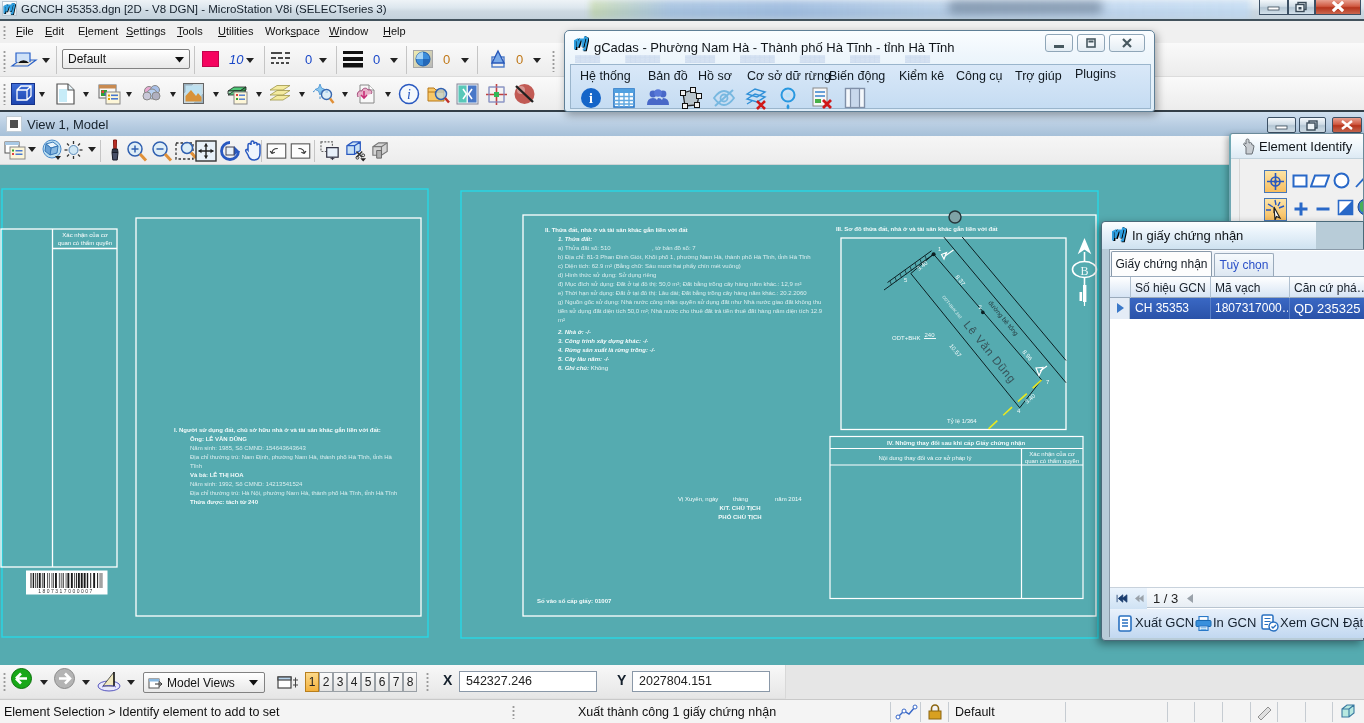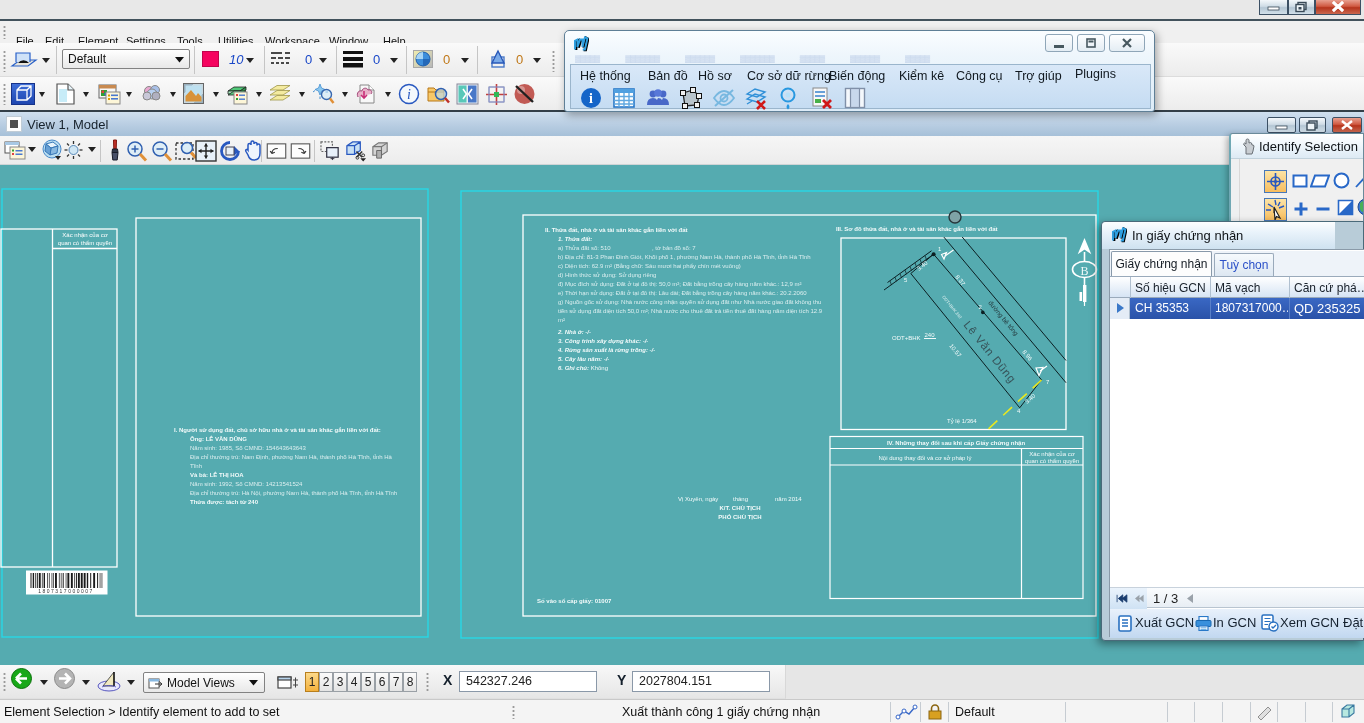--- a/index.html
+++ b/index.html
@@ -11,21 +11,21 @@
 #titlebar .blueglass { position:absolute; left:590px; top:0; width:660px; height:19px;
   background:linear-gradient(90deg,rgba(170,200,90,0.35) 0%,rgba(130,170,215,0.55) 12%,rgba(125,165,215,0.6) 30%,rgba(150,185,225,0.5) 52%,rgba(175,205,240,0.55) 75%,rgba(185,215,245,0.6) 100%); filter:blur(3px);}
 #titlebar .darkblob { position:absolute; left:948px; top:1px; width:155px; height:13px; background:#5e7187; opacity:0.6; filter:blur(5px); border-radius:6px;}
 #mslogo { position:absolute; left:2px; top:1px; width:15px; height:15px; background:linear-gradient(180deg,#fdfeff,#dbe6ee); border:1px solid #b8c6d2;}
 #titletext { position:absolute; left:21px; top:3px; font-size:11.5px; color:#15202b; letter-spacing:0px; }
 .winbtn { position:absolute; top:0; height:15px; border:1px solid #3c5064; border-top:none; background:linear-gradient(180deg,#f4f8fb 0%,#cfdce6 45%,#b4c6d4 55%,#d2e0ea 100%); }
 .winbtn.red { background:linear-gradient(180deg,#e8a090 0%,#d05a42 45%,#b5341c 55%,#c96850 100%); }
 .winbtn svg { display:block; margin:auto; }
 
 #menubar { position:absolute; left:0; top:19px; width:1364px; height:24px; background:#f0f0f0; border-top:2px solid #42525c; font-size:11px; color:#111; }
-#menubar span.itm { position:absolute; top:14px; }
+#menubar span.itm { position:absolute; top:4px; }
 
 .tbrow { position:absolute; left:0; width:1364px; background:linear-gradient(180deg,#fafafa,#ececec); }
 #tb1 { top:43px; height:34px; border-bottom:1px solid #dcdcdc;}
 #tb2 { top:77px; height:33px; }
 .grip { position:absolute; width:3px; background-image:radial-gradient(circle,#9a9a9a 1px,transparent 1.2px); background-size:3px 4px; }
 .vsep { position:absolute; width:1px; background:#c5c5c5; }
 .dd { position:absolute; width:0; height:0; border-left:4px solid transparent; border-right:4px solid transparent; border-top:5px solid #222; }
 .tbnum { position:absolute; font-size:13px; color:#1a48c8; }
 .tbnum.amber { color:#c07818; }
 
@@ -48,20 +48,31 @@
 
 #statusbar { position:absolute; left:0; top:699px; width:1364px; height:24px; background:#f4f4f4; border-top:1px solid #c9c9c9; font-size:12.5px; color:#101010; }
 .scell { position:absolute; top:2px; height:20px; border-left:1px solid #c6ccd2; }
 
 .aerotitle { position:absolute; font-size:13px; color:#101418; }
 </style>
 </head>
 <body>
 <div id="screen">
 
+  <div id="titlebar">
+    <div class="blueglass"></div>
+    <div class="darkblob"></div>
+    <div id="mslogo">
+      <svg width="13" height="13" viewBox="0 0 13 13" style="margin:0 0 0 0">
+        <path d="M2 11 L2 4 L4 3 L4 9 L6 3 L8 3 L8 9 L10 1 L12 2 L10 11 L8 11" fill="none" stroke="#000" stroke-width="2.2"></path>
+        <path d="M1.4 10.5 L1.4 3.5 L3.4 2.5 L3.4 8.5 L5.5 2.5 L7.5 2.5 L7.5 8.5 L9.5 0.7 L11.5 1.5 L9.5 10.5 L7.7 10.5" fill="none" stroke="#2e9fe0" stroke-width="1.8"></path>
+      </svg>
+    </div>
+    <div id="titletext">GCNCH 35353.dgn [2D - V8 DGN] - MicroStation V8i (SELECTseries 3)</div>
+  </div>
   <div class="winbtn" style="left:1259px; width:29px;">
       <svg width="27" height="13" viewBox="0 0 27 13">
         <rect x="8" y="7" width="11" height="3" fill="#fff" stroke="#3a4a58" stroke-width="0.8"></rect>
       </svg>
     </div>
   <div class="winbtn" style="left:1288px; width:27px;">
       <svg width="25" height="13" viewBox="0 0 25 13">
         <rect x="9" y="2.5" width="8" height="7" fill="none" stroke="#3a4a58" stroke-width="1.4"></rect>
         <rect x="7" y="4.5" width="8" height="7" fill="#eef4f8" stroke="#3a4a58" stroke-width="1.4"></rect>
         <rect x="9.5" y="7" width="3" height="2.5" fill="#3a4a58"></rect>
@@ -580,21 +591,21 @@
     <div class="grip" style="left:426px; top:7px; height:20px;"></div>
     <div style="position:absolute;left:443px;top:7px;font-size:14px;font-weight:bold;color:#15202c;">X</div>
     <div class="coordbox" style="left:459px; width:138px;">542327.246</div>
     <div style="position:absolute;left:617px;top:7px;font-size:14px;font-weight:bold;color:#15202c;">Y</div>
     <div class="coordbox" style="left:632px; width:138px;">2027804.151</div>
   </div>
 
   <div id="statusbar">
     <span style="position:absolute;left:4px;top:5px;">Element Selection &gt; Identify element to add to set</span>
     <div class="grip" style="left:512px; top:5px; height:14px;"></div>
-    <span style="position:absolute;left:578px;top:5px;margin-left:44px;">Xuất thành công 1 giấy chứng nhận</span>
+    <span style="position:absolute;left:578px;top:5px;">Xuất thành công 1 giấy chứng nhận</span>
     <div class="scell" style="left:890px;width:30px;"><svg width="26" height="18" viewBox="0 0 26 18" style="margin:1px 0 0 4px">
           <path d="M3 14 L9 8 L14 11 L20 4" stroke="#3868c8" stroke-width="1.4" fill="none"></path>
           <circle cx="3" cy="14" r="2" fill="#fff" stroke="#3868c8"></circle>
           <circle cx="9" cy="8" r="2" fill="#fff" stroke="#3868c8"></circle>
           <circle cx="20" cy="4" r="2" fill="#fff" stroke="#3868c8"></circle>
         </svg></div>
     <div class="scell" style="left:920px;width:28px;"><svg width="20" height="18" viewBox="0 0 20 18" style="margin:1px 0 0 4px">
           <rect x="4" y="8" width="12" height="8" fill="#d8a020" stroke="#8a6510"></rect>
           <path d="M6.5 8 V5.5 A3.5 3.5 0 0 1 13.5 5.5 V8" fill="none" stroke="#8a6510" stroke-width="1.6"></path>
         </svg></div>
@@ -615,20 +626,21 @@
         </svg></div>
   </div>
 
   <div id="gcadas" style="position:absolute; left:564px; top:30px; width:591px; height:82px;
        background:linear-gradient(180deg,#fafdff 0%,#eef6fc 30%,#dcebf7 100%);
        border:1px solid #5f7f96; border-radius:5px 5px 3px 3px; box-shadow:2px 3px 8px rgba(0,0,0,0.35);">
     <svg style="position:absolute;left:8px;top:5px" width="16" height="17" viewBox="0 0 13 13">
       <path d="M2.6 11 L2.6 4 L4.6 3 L4.6 9 L6.6 3 L8.6 3 L8.6 9 L10.6 1 L12.4 2 L10.4 11 L8.6 11" fill="none" stroke="#000" stroke-width="1.9"></path>
       <path d="M1.6 10.5 L1.6 3.5 L3.6 2.5 L3.6 8.5 L5.7 2.5 L7.7 2.5 L7.7 8.5 L9.7 0.7 L11.7 1.5 L9.7 10.5 L7.9 10.5" fill="none" stroke="#2e9fe0" stroke-width="1.6"></path>
     </svg>
+    <div class="aerotitle" style="left:29px; top:9px;">gCadas - Phường Nam Hà - Thành phố Hà Tĩnh - tỉnh Hà Tĩnh</div>
 
     <div style="position:absolute; left:480px; top:3px; width:28px; height:18px; border:1px solid #8fa6b8; border-radius:3px; background:linear-gradient(180deg,#fdfeff,#e4edf4);"><svg width="26" height="16">
           <rect x="8" y="10" width="10" height="3" fill="#47585f"></rect>
         </svg></div>
     <div style="position:absolute; left:512px; top:3px; width:28px; height:18px; border:1px solid #8fa6b8; border-radius:3px; background:linear-gradient(180deg,#fdfeff,#e4edf4);"><svg width="26" height="16">
           <rect x="9" y="4" width="8" height="8" fill="none" stroke="#47585f" stroke-width="1.6"></rect>
           <rect x="10.5" y="5.5" width="5" height="2" fill="#47585f"></rect>
         </svg></div>
     <div style="position:absolute; left:544px; top:3px; width:36px; height:18px; border:1px solid #8fa6b8; border-radius:3px; background:linear-gradient(180deg,#fdfeff,#e4edf4);"><svg width="34" height="16">
           <path d="M13 4 L21 12 M21 4 L13 12" stroke="#47585f" stroke-width="2.2"></path>
@@ -708,21 +720,21 @@
         </svg>
     </div>
   </div>
 
   <div id="elemsel" style="position:absolute; left:1229px; top:133px; width:135px; height:89px;
        background:#eef0f1; border:1px solid #6a8a9a; border-left:2px solid #6fa8b4; border-radius:4px 0 0 0; box-shadow:-2px 2px 6px rgba(0,0,0,0.3); overflow:hidden;">
     <div style="position:absolute; left:0; top:0; width:135px; height:25px; background:linear-gradient(180deg,#ffffff 0%,#f0f7fc 45%,#ddeaf4 100%); border-bottom:1px solid #c2d2dc;">
       <svg style="position:absolute;left:11px;top:4px" width="14" height="17" viewBox="0 0 14 17">
           <path d="M4 16 L4 9 L2 7 Q1 5.5 2.5 5 L4 6 L4 2.5 Q4 1 5.5 1 Q7 1 7 2.5 L7 5 Q8.5 4 9.5 5 L10 7 Q11.5 6.5 12 8 L11 13 L10 16 Z" fill="#c8cdd2" stroke="#6a7076" stroke-width="1"></path>
         </svg>
-      <div class="aerotitle" style="left:28px; top:5px;">Identify Selection</div>
+      <div class="aerotitle" style="left:28px; top:5px;">Element Identify</div>
     </div>
     <div style="position:absolute; left:8px; top:25px; width:127px; height:64px; background:#f0f0f0; border-left:1px solid #d8d8d8;">
 
       <div style="position:absolute; left:24px; top:11px; width:23px; height:23px; background:linear-gradient(180deg,#fce4a6,#f7bd5e); border:1px solid #4878b8;">
         <svg width="21" height="21" viewBox="0 0 21 21">
             <circle cx="10.5" cy="10.5" r="4.5" fill="none" stroke="#2858c0" stroke-width="1.6"></circle>
             <path d="M10.5 2 L10.5 19 M2 10.5 L19 10.5" stroke="#2858c0" stroke-width="1.6"></path>
             <circle cx="10.5" cy="10.5" r="1.6" fill="#2858c0"></circle>
           </svg>
       </div>
@@ -758,21 +770,21 @@
       <svg style="position:absolute;left:117px;top:39px" width="19" height="19" viewBox="0 0 19 19">
           <circle cx="9" cy="9" r="8" fill="#3878d0" stroke="#1c4890"></circle>
           <path d="M3 5 Q6 2 9 3 Q13 1.5 15 5 Q17 8 14 9 Q16 12 12 13 Q10 16 7 14 Q3 14 3 10 Z" fill="#48b058"></path>
           <path d="M12 12 L17 17 L14.5 17.5 L13 19 Z" fill="#fff" stroke="#333" stroke-width="0.8"></path>
         </svg>
     </div>
   </div>
 
   <div id="ingcn" style="position:absolute; left:1101px; top:221px; width:263px; height:420px;
        background:#b8ccd8; border:1px solid #4a6a7a; border-radius:4px 0 0 4px; box-shadow:-3px 3px 9px rgba(0,0,0,0.4);">
-    <div style="position:absolute; left:0; top:0; width:233px; height:27px; background:linear-gradient(180deg,#fcfeff 0%,#e8f2fa 40%,#cfe2f0 100%); border-radius:4px 0 0 0;">
+    <div style="position:absolute; left:0; top:0; width:214px; height:27px; background:linear-gradient(180deg,#fcfeff 0%,#e8f2fa 40%,#cfe2f0 100%); border-radius:4px 0 0 0;">
       <svg style="position:absolute;left:9px;top:5px" width="16" height="17" viewBox="0 0 13 13">
         <path d="M2.6 11 L2.6 4 L4.6 3 L4.6 9 L6.6 3 L8.6 3 L8.6 9 L10.6 1 L12.4 2 L10.4 11 L8.6 11" fill="none" stroke="#000" stroke-width="1.9"></path>
         <path d="M1.6 10.5 L1.6 3.5 L3.6 2.5 L3.6 8.5 L5.7 2.5 L7.7 2.5 L7.7 8.5 L9.7 0.7 L11.7 1.5 L9.7 10.5 L7.9 10.5" fill="none" stroke="#2e9fe0" stroke-width="1.6"></path>
       </svg>
       <div class="aerotitle" style="left:30px; top:6px;">In giấy chứng nhận</div>
     </div>
 
     <div style="position:absolute; left:7px; top:27px; width:256px; height:388px; background:#ffffff; border:1px solid #8a9aa8; border-right:none;">
 
       <div style="position:absolute; left:0; top:1px; width:256px; height:25px; background:#eef3f9;">

